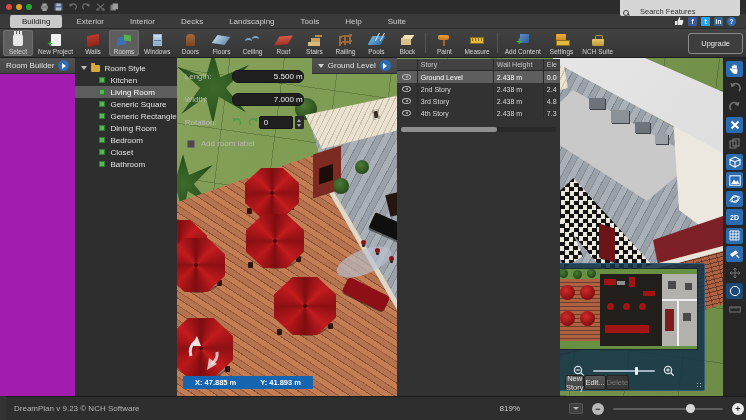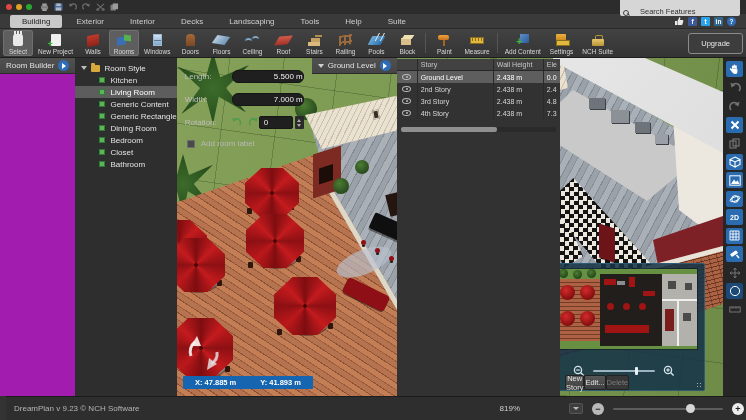--- a/index.html
+++ b/index.html
@@ -429,21 +429,21 @@
       <div class="tree-item">
           <span class="gsq"></span>
           <span>Kitchen</span>
         </div>
       <div class="tree-item selected">
           <span class="gsq"></span>
           <span>Living Room</span>
         </div>
       <div class="tree-item">
           <span class="gsq"></span>
-          <span>Generic Content</span>
+          <span>Generic Square</span>
         </div>
       <div class="tree-item">
           <span class="gsq"></span>
           <span>Generic Rectangle</span>
         </div>
       <div class="tree-item">
           <span class="gsq"></span>
           <span>Dining Room</span>
         </div>
       <div class="tree-item">

